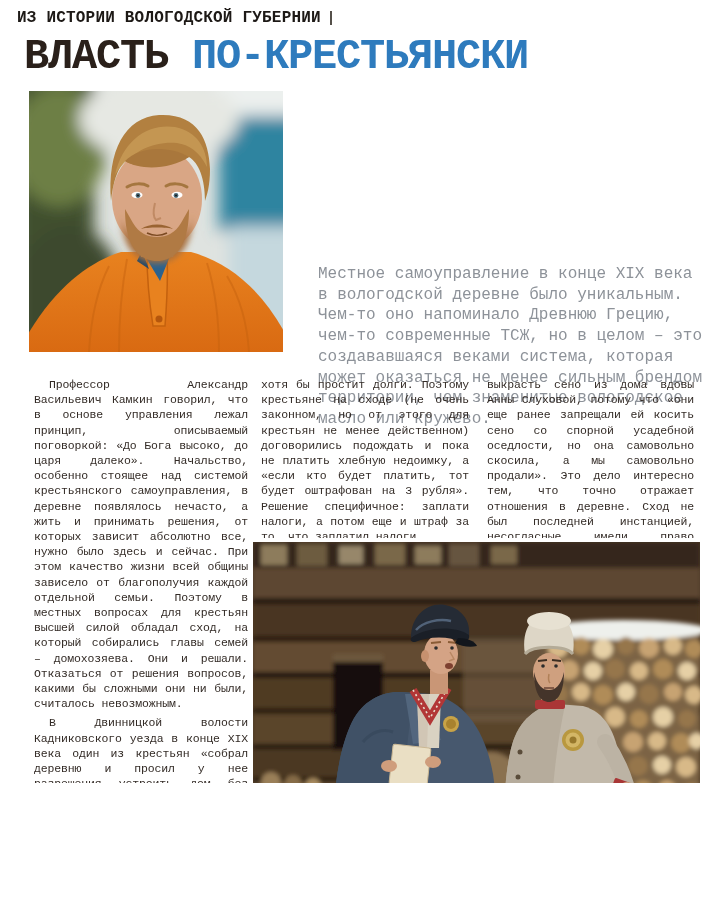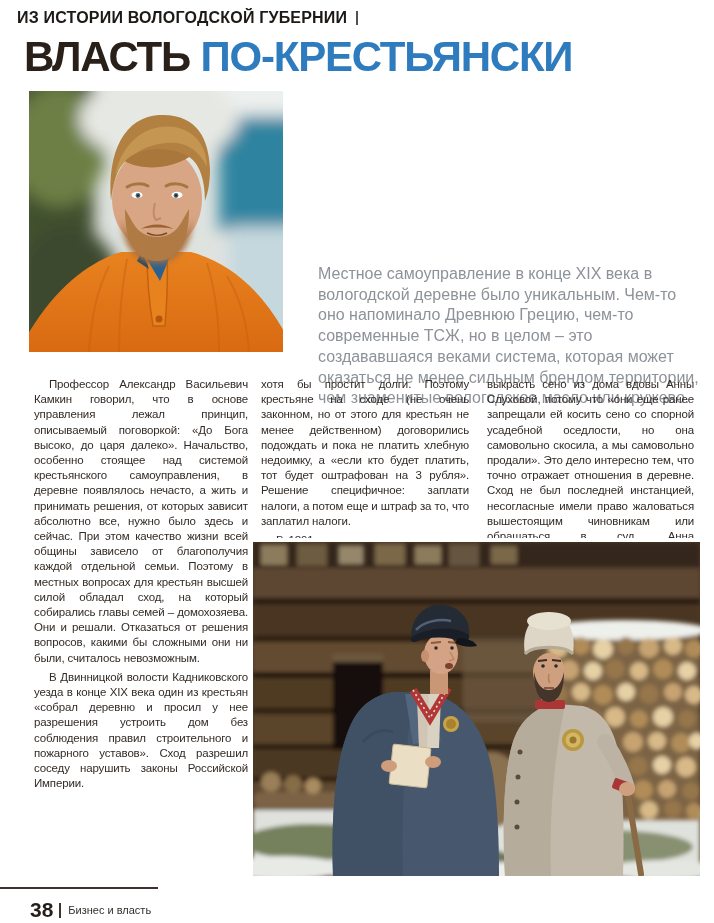--- a/index.html
+++ b/index.html
@@ -1,21 +1,21 @@
 <!DOCTYPE html>
 <html><head>
 <meta charset="utf-8">
 <style>
   * { margin: 0; padding: 0; box-sizing: border-box; }
   html, body { background: #ffffff; }
   .page {
     position: relative;
-    width: 714px; height: 923px;
+    width: 714px; height: 783px;
     background: #ffffff;
-    font-family: Liberation Sans, sans-serif;
+    font-family: Liberation Mono, monospace;
     overflow: hidden;
   }
   .kicker {
     position: absolute; left: 17px; top: 9px;
     font-size: 16px; font-weight: 700; color: #1d1916;
     letter-spacing: 0.2px;
     display: flex; align-items: center;
   }
   .kicker-bar {
     display: inline-block; width: 2px; height: 14px;

